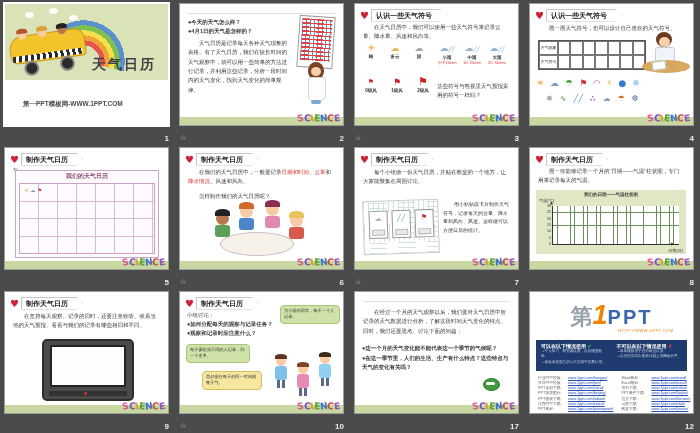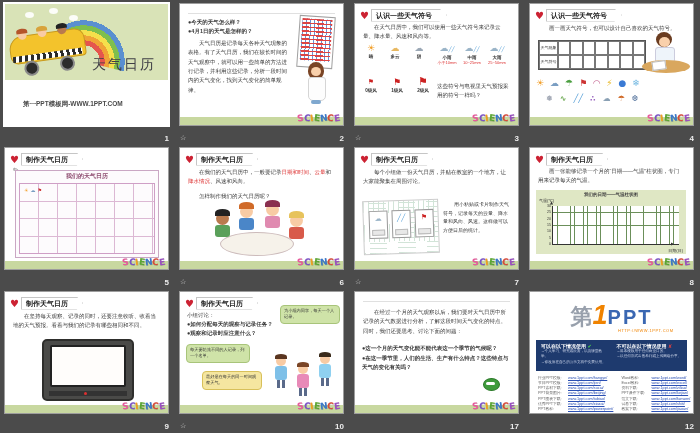--- a/index.html
+++ b/index.html
@@ -45,21 +45,21 @@
            border:1px solid #c89a1e;border-radius:14px 10px 4px 8px}
   .checker{position:absolute;left:2px;top:26px;width:70px;height:6px;
            background:repeating-linear-gradient(90deg,#2a2a2a 0 3px,#fff 3px 6px)}
   .kid{position:absolute;width:9px;height:9px;border-radius:50%;background:#f8cba4;top:1px}
   .kid::before{content:"";position:absolute;left:-1px;top:-2px;width:11px;height:5px;border-radius:50% 50% 0 0}
   .k1{left:10px}.k1::before{background:#b5552a}
   .k2{left:30px}.k2::before{background:#d8a33c}
   .k3{left:50px;background:#b97a4e}.k3::before{background:#222}
   .wheel{position:absolute;width:11px;height:11px;border-radius:50%;background:#2c2c2c;border:2px solid #8a8a8a;top:32px}
   .w1{left:12px}.w2{left:48px}
-  .s1title{position:absolute;right:12px;top:52px;font-size:14px;font-weight:normal;color:#3f3f46;letter-spacing:2px}
+  .s1title{position:absolute;right:12px;top:52px;font-size:14px;font-weight:bold;color:#3f3f46;letter-spacing:2px}
   .s1sub{position:absolute;left:18px;top:96px;font-size:6.5px;font-weight:bold;color:#4a4a4a}
   
   .cal2{position:absolute;left:118px;top:12px;width:30px;height:46px;background:#fff;border:1px solid #a0a0a0;
         transform:rotate(4deg);padding:2px}
   .cal2 i{display:block;height:42px;
         background:repeating-linear-gradient(180deg,#d44 0 1.5px,transparent 1.5px 4px),
                    repeating-linear-gradient(90deg,#6a8fd0 0 1px,transparent 1px 4px)}
   .g2hair{position:absolute;left:128px;top:58px;width:16px;height:17px;background:#7a4526;border-radius:50% 50% 42% 42%}
   .g2face{position:absolute;left:131px;top:63px;width:10px;height:9px;background:#f9d0ab;border-radius:50%}
   .g2body{position:absolute;left:128px;top:73px;width:16px;height:22px;background:#fdfdfd;border:1px solid #d5d5d5;

